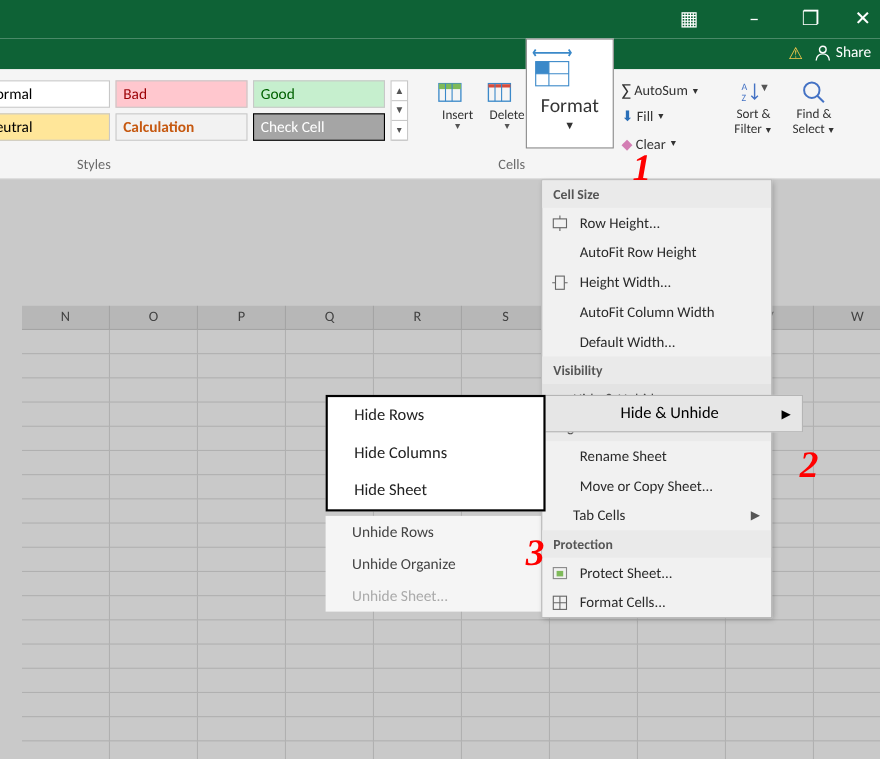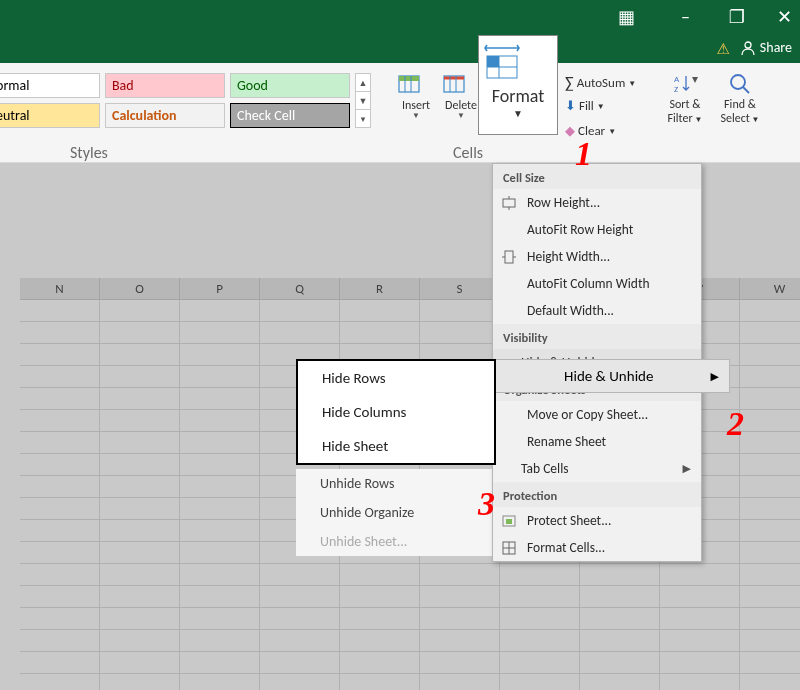--- a/index.html
+++ b/index.html
@@ -20,21 +20,21 @@
 .style-box { position:absolute; top:10px; height:25px; width:120px; border:1px solid #c8c8c8; font-size:14px; padding:3px 6px; }
 .style-box.row2 { top:40px; }
 .style-normal { left:-20px; background:#fff; }
 .style-neutral { left:-20px; background:#ffe699; }
 .style-bad { left:105px; background:#ffc7ce; color:#9c0006; }
 .style-calc { left:105px; background:#f2f2f2; color:#c65911; font-weight:bold; }
 .style-good { left:230px; background:#c6efce; color:#006100; }
 .style-check { left:230px; background:#a5a5a5; color:#fff; border:1px solid #000; }
 .gallery-arrow { position:absolute; left:355px; top:10px; width:16px; height:55px; border:1px solid #c8c8c8; background:#fff; }
 .gallery-arrow div { height:18px; border-bottom:1px solid #c8c8c8; text-align:center; font-size:9px; color:#555; line-height:18px; }
-.grp-label { position:absolute; top:80px; font-size:16px; color:#6b6b6b; }
+.grp-label { position:absolute; top:80px; font-size:13px; color:#6b6b6b; }
 
 
 .cells-btn { position:absolute; top:5px; width:42px; text-align:center; font-size:12px; color:#333; }
 .cells-btn .ic { display:block; height:30px; }
 .cells-btn .lbl { font-size:12px; }
 .cells-btn .dd { font-size:8px; color:#555; display:block; line-height:7px; }
 
 
 .format-btn { position:absolute; left:478px; top:35px; width:80px; height:100px; background:#fff; border:1px solid #888; text-align:center; padding-top:6px; }
 .format-btn .lbl { font-size:18px; color:#333; margin-top:3px; }
@@ -411,25 +411,25 @@
     <span class="txt">Default Width...</span>
   </div>
   <div class="menu-hdr">Visibility</div>
   <div class="menu-item hover arrow-only" style="background:#e3e3e3; padding-left:28px;">
     <span class="txt">Hide &amp; Unhide</span>
     <span class="arrow">▶</span>
   </div>
   <div class="menu-hdr">Organize Sheets</div>
   <div class="menu-item">
     <span class="ic"></span>
+    <span class="txt">Rename Sheet</span>
+  </div>
+  <div class="menu-item">
+    <span class="ic"></span>
     <span class="txt">Move or Copy Sheet...</span>
-  </div>
-  <div class="menu-item">
-    <span class="ic"></span>
-    <span class="txt">Rename Sheet</span>
   </div>
   <div class="menu-item arrow-only" style="padding-left:28px;">
     <span class="txt">Tab Cells</span>
     <span class="arrow">▶</span>
   </div>
   <div class="menu-hdr">Protection</div>
   <div class="menu-item">
     <span class="ic">
       <svg width="16" height="16">
           <rect x="2" y="3" width="12" height="10" fill="none" stroke="#888"></rect>

